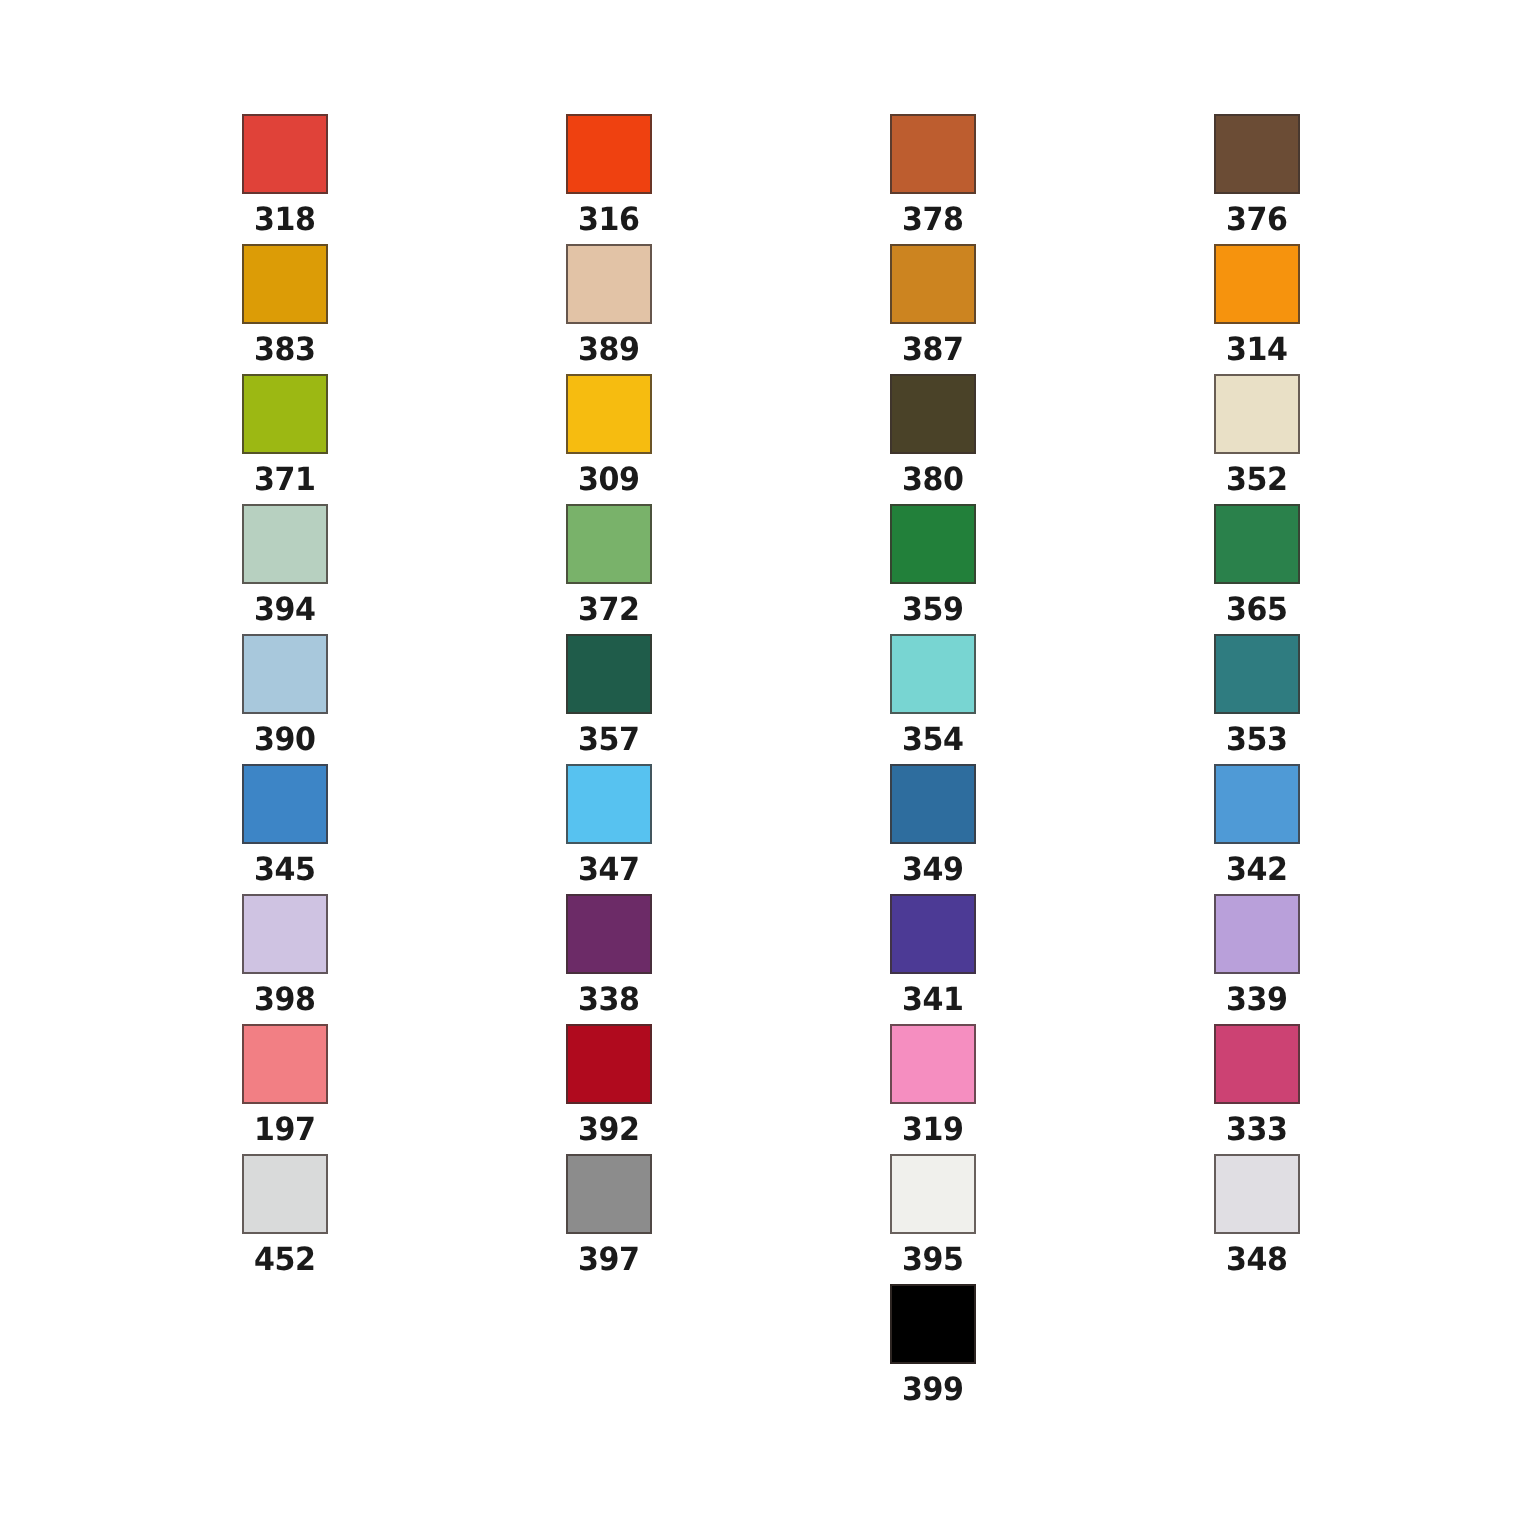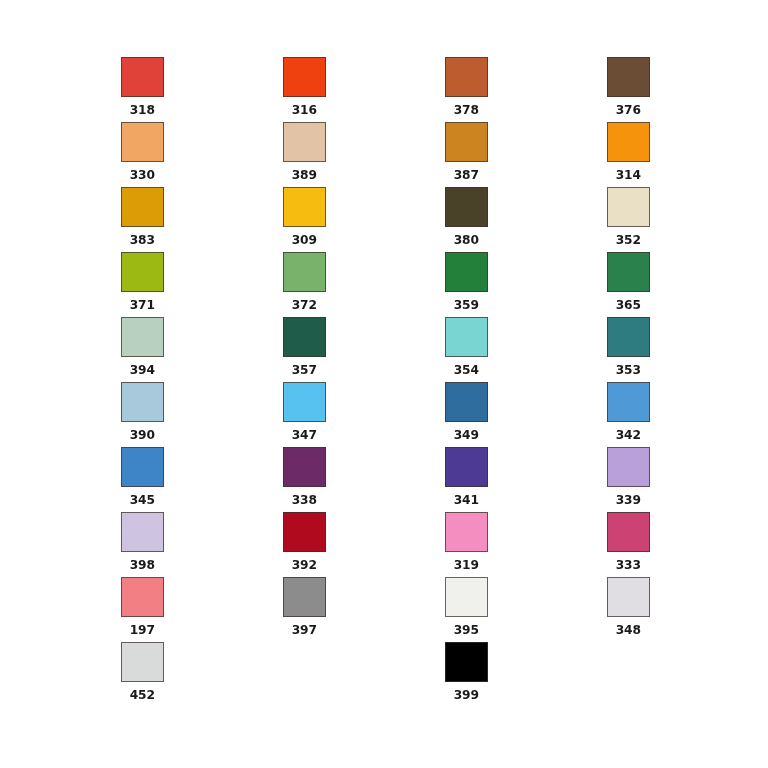--- a/index.html
+++ b/index.html
@@ -51,45 +51,41 @@
   }
   .swatch-chip {
     width: 43px;
     height: 40px;
     box-sizing: border-box;
     border: 1px solid rgba(60,50,45,0.75);
   }
   .swatch-label {
     margin-top: 6px;
     font-family: "DejaVu Sans", "Liberation Sans", sans-serif;
-    font-size: 13px;
+    font-size: 16px;
     font-weight: 700;
     color: #1a1a1a;
     letter-spacing: -0.2px;
     line-height: 13px;
     text-align: center;
     white-space: nowrap;
     transform: scaleX(0.94);
   }
 </style>
 </head>
 <body>
 
 <div id="swatch-board">
   <div class="swatch-columns">
       <div class="swatch-column">
         <div class="swatch-cell">
           <div class="swatch-chip" style="background-color: rgb(224, 66, 57);"></div>
           <div class="swatch-label">318</div>
         </div>
         <div class="swatch-cell">
-          <div class="swatch-chip" style="background-color: rgb(242, 166, 100);"></div>
-          <div class="swatch-label">330</div>
-        </div>
-        <div class="swatch-cell">
           <div class="swatch-chip" style="background-color: rgb(220, 156, 6);"></div>
           <div class="swatch-label">383</div>
         </div>
         <div class="swatch-cell">
           <div class="swatch-chip" style="background-color: rgb(156, 184, 19);"></div>
           <div class="swatch-label">371</div>
         </div>
         <div class="swatch-cell">
           <div class="swatch-chip" style="background-color: rgb(183, 208, 192);"></div>
           <div class="swatch-label">394</div>

